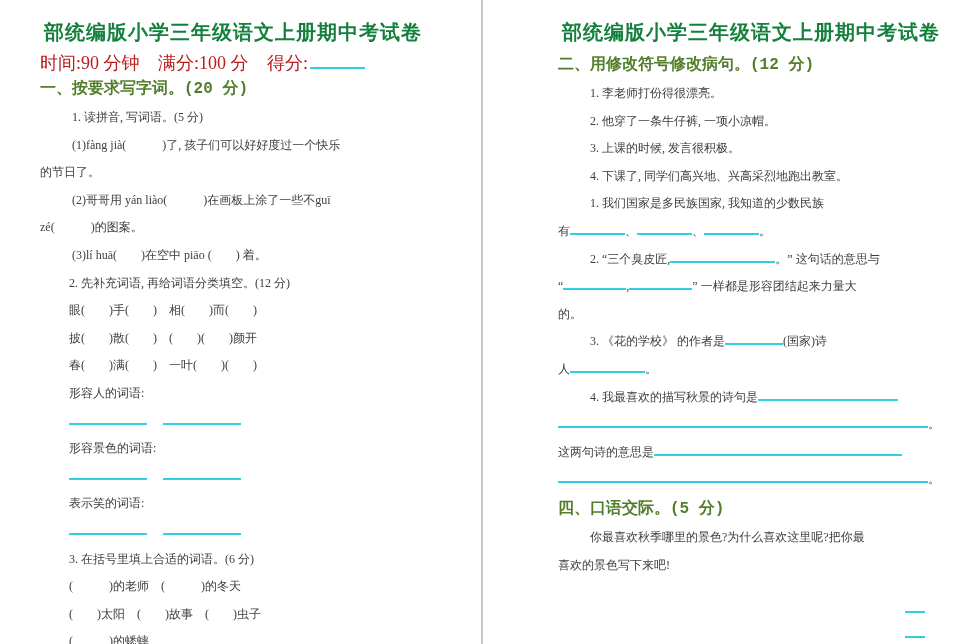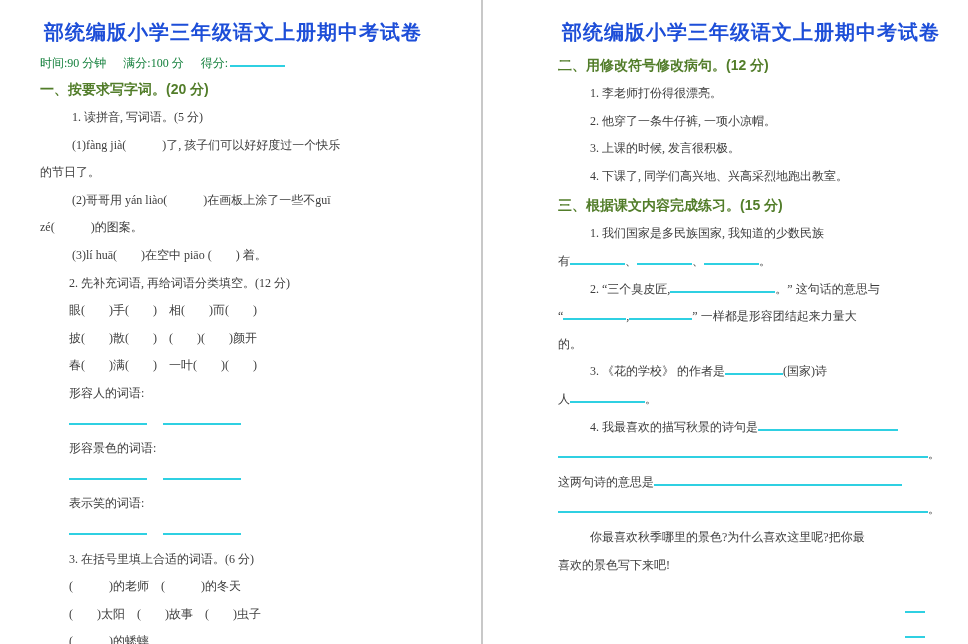--- a/index.html
+++ b/index.html
@@ -9,29 +9,29 @@
     color:#3d3d3d;
   }
   .doc { display:flex; width:968px; height:644px; background:#ffffff; }
   .page { box-sizing:border-box; height:644px; overflow:hidden; }
   .page-left  { width:483px; border-right:2px solid #c8c8c8; padding:14px 26px 0 40px; }
   .page-right { width:483px; padding:14px 18px 0 75px; position:relative; }
 
   .doc-title {
     margin:2px 0 4px 4px; height:32px; line-height:32px;
     font-size:20px; font-weight:bold; letter-spacing:1px;
-    color:#1d4ed8; white-space:nowrap;
+    color:#15803d; white-space:nowrap;
   }
-  .meta-line { height:22px; line-height:22px; font-size:12px; color:#15803d; white-space:nowrap; }
+  .meta-line { height:22px; line-height:22px; font-size:18px; color:#b91c1c; white-space:nowrap; }
   .meta-line .meta-item { margin-right:14px; }
 
   .sec-heading {
     margin:2px 0 2px 0; height:26px; line-height:26px;
-    font-family:Liberation Sans, sans-serif; font-weight:bold;
-    font-size:14px; color:#527d2a; white-space:nowrap;
+    font-family:Liberation Mono, monospace; font-weight:bold;
+    font-size:16px; color:#527d2a; white-space:nowrap;
   }
   .row {
     margin:0; height:27.6px; line-height:27.6px;
     font-size:12px; white-space:nowrap; overflow:hidden;
   }
   .ind  { padding-left:32px; }
   .ind2 { padding-left:29px; }
 
   .blank {
     display:inline-block; height:12px;
@@ -91,33 +91,33 @@
 
   <section class="page page-right">
     <h1 class="doc-title">部统编版小学三年级语文上册期中考试卷</h1>
 
     <h2 class="sec-heading">二、用修改符号修改病句。(12 分)</h2>
     <p class="row ind">1. 李老师打份得很漂亮。</p>
     <p class="row ind">2. 他穿了一条牛仔裤, 一项小凉帽。</p>
     <p class="row ind">3. 上课的时候, 发言很积极。</p>
     <p class="row ind">4. 下课了, 同学们高兴地、兴高采烈地跑出教室。</p>
 
-    <h2 class="sec-heading">三、根据课文内容完成练习。(15 分)</h2>
     <p class="row ind">1. 我们国家是多民族国家, 我知道的少数民族</p>
     <p class="row"><span>有</span><span class="blank w55"></span><span>、</span><span class="blank w55"></span><span>、</span><span class="blank w55"></span><span>。</span></p>
     <p class="row ind"><span>2. “三个臭皮匠,</span><span class="blank w105"></span><span>。” 这句话的意思与</span></p>
     <p class="row"><span>“</span><span class="blank w63"></span><span>,</span><span class="blank w63"></span><span>” 一样都是形容团结起来力量大</span></p>
     <p class="row">的。</p>
     <p class="row ind"><span>3. 《花的学校》 的作者是</span><span class="blank w58"></span><span>(国家)诗</span></p>
     <p class="row"><span>人</span><span class="blank w75"></span><span>。</span></p>
     <p class="row ind"><span>4. 我最喜欢的描写秋景的诗句是</span><span class="blank w140"></span></p>
     <p class="row"><span class="blank wfull"></span><span>。</span></p>
     <p class="row"><span>这两句诗的意思是</span><span class="blank w248"></span></p>
     <p class="row"><span class="blank wfull"></span><span>。</span></p>
 
+    <h2 class="sec-heading">四、口语交际。(5 分)</h2>
     <p class="row ind">你最喜欢秋季哪里的景色?为什么喜欢这里呢?把你最</p>
     <p class="row">喜欢的景色写下来吧!</p>
 
     <span class="dash dash-1"></span>
     <span class="dash dash-2"></span>
   </section>
 
 </div>
 
 </body></html>

